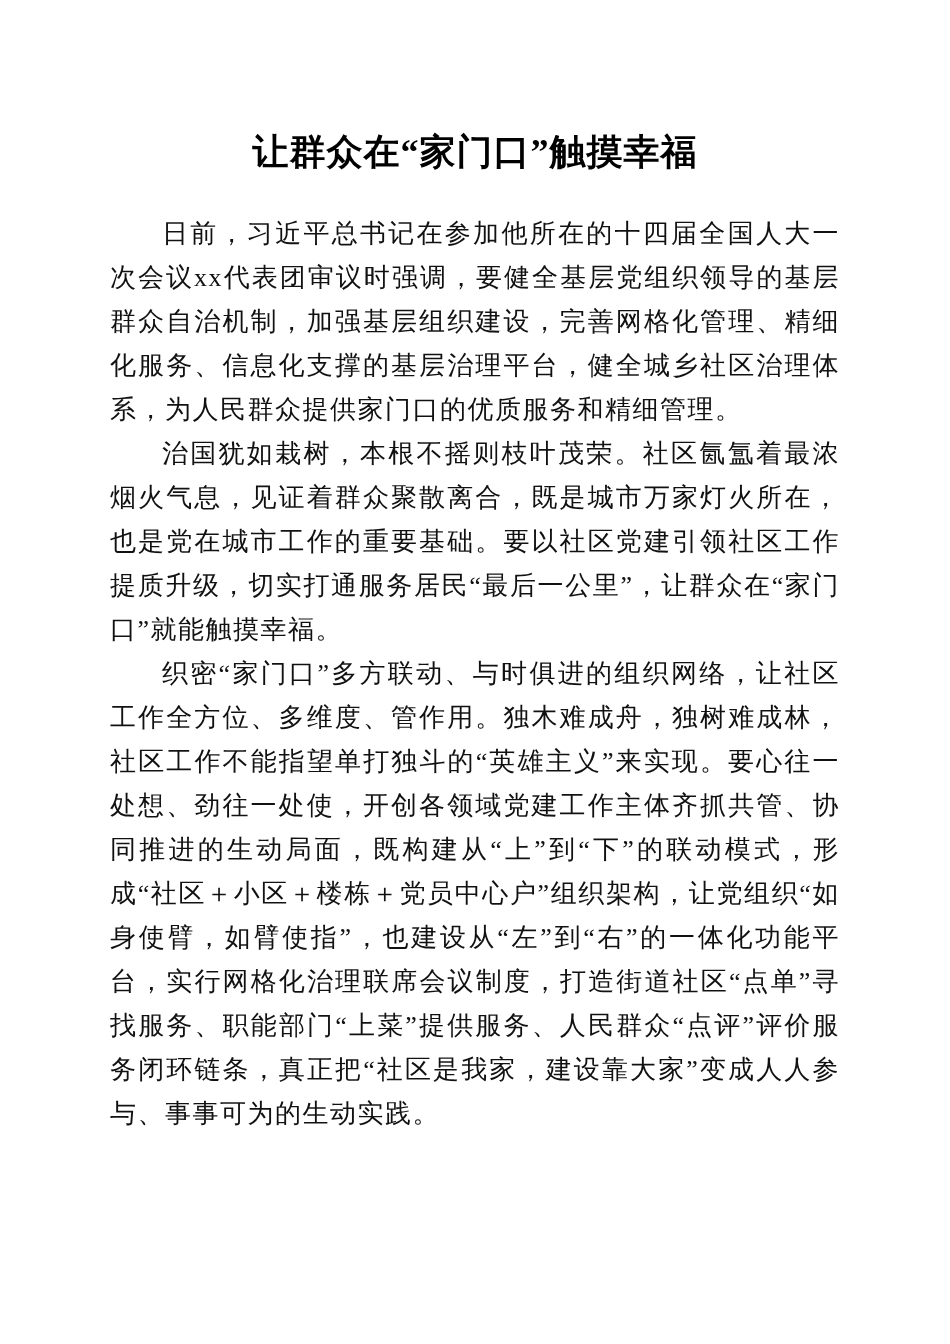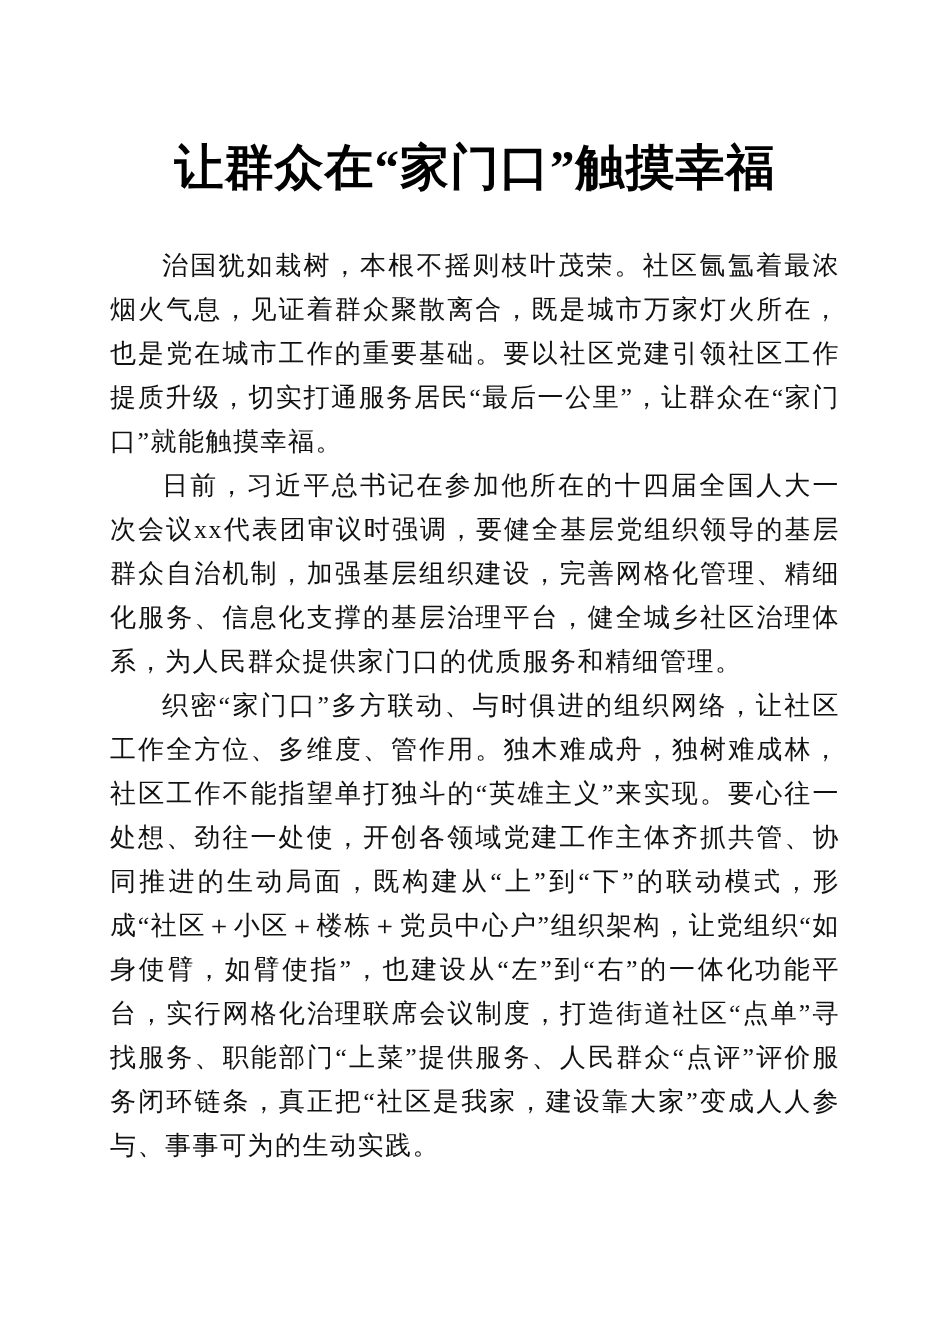--- a/index.html
+++ b/index.html
@@ -10,24 +10,24 @@
   .page {
     position: relative;
     width: 950px;
     height: 1344px;
     background: #ffffff;
     overflow: hidden;
     font-family: "Liberation Serif", "DejaVu Serif", serif;
     color: #141414;
   }
   .doc-title {
-    margin: 16px;
+    margin: 0;
     padding: 126px 110px 0 110px;
     text-align: center;
-    font-size: 49px;
+    font-size: 36px;
     line-height: 52px;
     font-weight: bold;
     color: #000000;
     letter-spacing: 1px;
     font-family: "Liberation Serif", "DejaVu Serif", serif;
   }
   .doc-body {
     margin: 0 110px;
     padding-top: 34px;
     width: 730px;
@@ -43,17 +43,17 @@
     color: #111111;
     font-weight: 400;
   }
 </style>
 </head>
 <body>
 
 <div class="page">
   <h1 class="doc-title">让群众在“家门口”触摸幸福</h1>
   <div class="doc-body">
+    <p>日前，习近平总书记在参加他所在的十四届全国人大一次会议xx代表团审议时强调，要健全基层党组织领导的基层群众自治机制，加强基层组织建设，完善网格化管理、精细化服务、信息化支撑的基层治理平台，健全城乡社区治理体系，为人民群众提供家门口的优质服务和精细管理。</p>
     <p>治国犹如栽树，本根不摇则枝叶茂荣。社区氤氲着最浓烟火气息，见证着群众聚散离合，既是城市万家灯火所在，也是党在城市工作的重要基础。要以社区党建引领社区工作提质升级，切实打通服务居民“最后一公里”，让群众在“家门口”就能触摸幸福。</p>
-    <p>日前，习近平总书记在参加他所在的十四届全国人大一次会议xx代表团审议时强调，要健全基层党组织领导的基层群众自治机制，加强基层组织建设，完善网格化管理、精细化服务、信息化支撑的基层治理平台，健全城乡社区治理体系，为人民群众提供家门口的优质服务和精细管理。</p>
     <p>织密“家门口”多方联动、与时俱进的组织网络，让社区工作全方位、多维度、管作用。独木难成舟，独树难成林，社区工作不能指望单打独斗的“英雄主义”来实现。要心往一处想、劲往一处使，开创各领域党建工作主体齐抓共管、协同推进的生动局面，既构建从“上”到“下”的联动模式，形成“社区＋小区＋楼栋＋党员中心户”组织架构，让党组织“如身使臂，如臂使指”，也建设从“左”到“右”的一体化功能平台，实行网格化治理联席会议制度，打造街道社区“点单”寻找服务、职能部门“上菜”提供服务、人民群众“点评”评价服务闭环链条，真正把“社区是我家，建设靠大家”变成人人参与、事事可为的生动实践。</p>
   </div>
 </div>
 
 </body></html>

